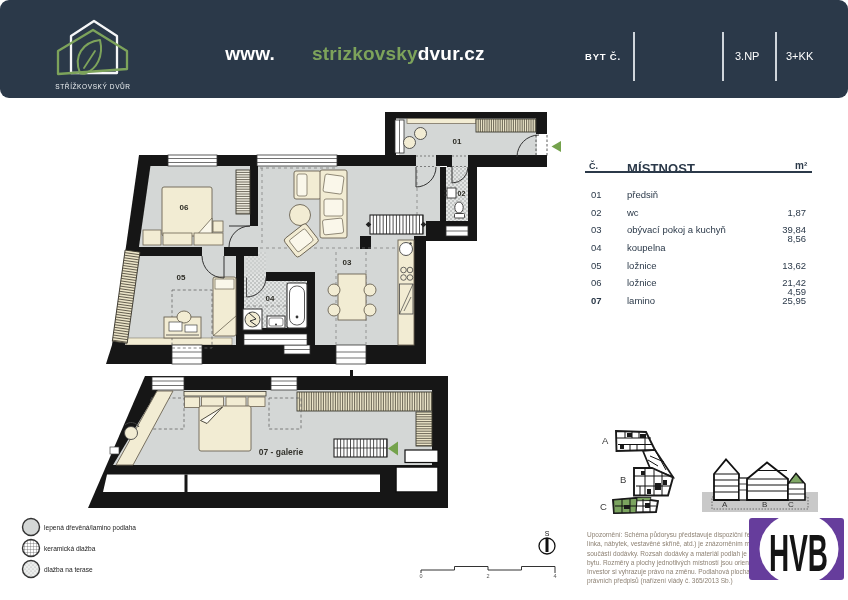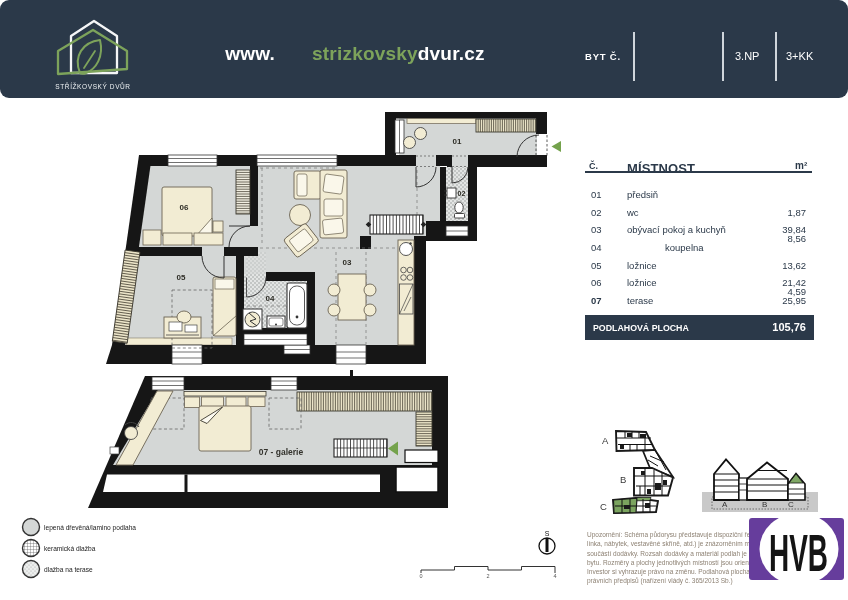--- a/index.html
+++ b/index.html
@@ -60,44 +60,40 @@
         <span style="position:absolute;left:42px;">wc</span>
         <span style="position:absolute;right:6px;text-align:center;">1,87</span>
       </div>
   <div style="position:relative;height:17.7px;">
         <span style="position:absolute;left:6px;">03</span>
         <span style="position:absolute;left:42px;">obývací pokoj  a kuchyň</span>
         <span style="position:absolute;right:6px;">39,84</span>
       </div>
   <div style="position:relative;height:17.7px;">
         <span style="position:absolute;left:6px;">04</span>
-        <span style="position:absolute;left:42px;margin-left:38px;">koupelna</span>
+        <span style="position:absolute;left:42px;">koupelna</span>
         <span style="position:absolute;right:6px;margin-top:44px;">4,59</span>
       </div>
   <div style="position:relative;height:17.7px;">
         <span style="position:absolute;left:6px;">05</span>
         <span style="position:absolute;left:42px;">ložnice</span>
         <span style="position:absolute;right:6px;">13,62</span>
       </div>
   <div style="position:relative;height:17.7px;">
         <span style="position:absolute;left:6px;">06</span>
         <span style="position:absolute;left:42px;">ložnice</span>
         <span style="position:absolute;right:6px;">21,42</span>
       </div>
   <div style="position:relative;height:17.7px;">
         <span style="position:absolute;left:6px;font-weight:bold;">07</span>
-        <span style="position:absolute;left:42px;">terase</span>
+        <span style="position:absolute;left:42px;">lamino</span>
         <span style="position:absolute;right:6px;">25,95</span>
       </div>
 </div>
 
-<div class="abs" style="left:585px;top:315px;width:229px;height:25px;background:#2b3949;">
-  <span style="position:absolute;left:8px;top:8px;font-size:8.8px;font-weight:bold;color:#fff;letter-spacing:0px;">PODLAHOVÁ PLOCHA</span>
-  <span style="position:absolute;right:8px;top:6px;font-size:11px;font-weight:bold;color:#fff;">105,76</span>
-</div>
 
 <svg class="abs" style="left:0;top:0;" width="848" height="600" viewBox="0 0 848 600">
 <defs>
 <pattern id="tile" width="4" height="4" patternUnits="userSpaceOnUse">
   <rect width="4" height="4" fill="#e3e5e4"></rect>
   <rect width="2" height="2" fill="#c3c6c5"></rect>
   <rect x="2" y="2" width="2" height="2" fill="#c3c6c5"></rect>
 </pattern>
 <pattern id="grid" width="3" height="3" patternUnits="userSpaceOnUse">
   <rect width="3" height="3" fill="#fff"></rect>

